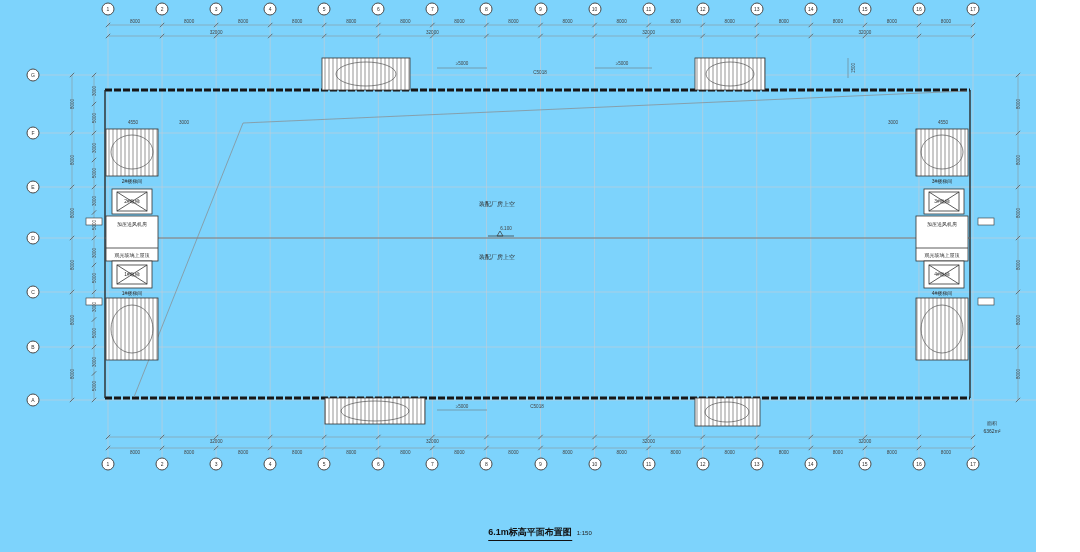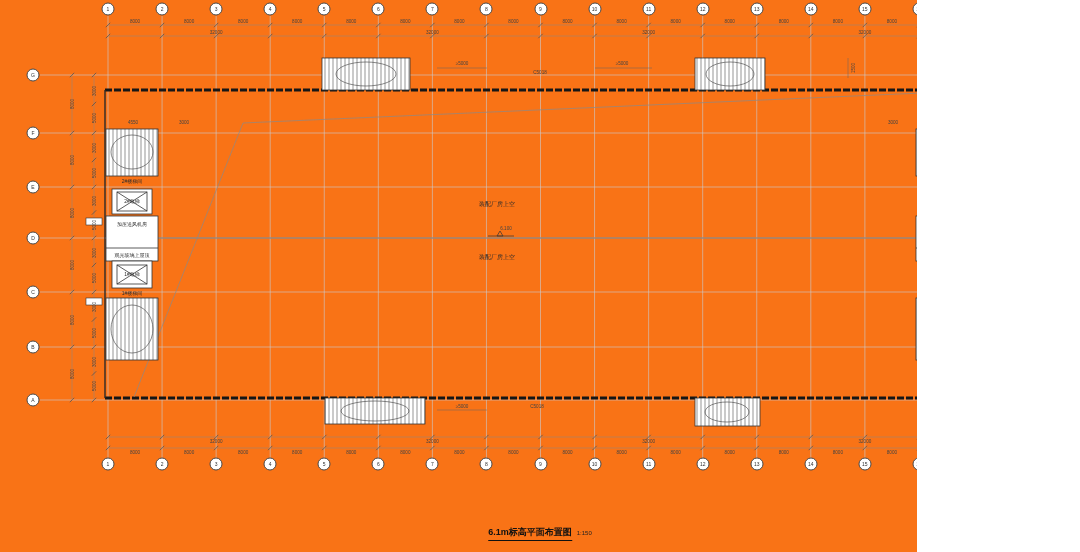--- a/index.html
+++ b/index.html
@@ -1,17 +1,17 @@
 <!DOCTYPE html>
 <html><head>
 <meta charset="utf-8">
 <style>
   html,body{margin:0;padding:0;background:#fff;}
-  #sheet{position:relative;width:900px;height:552px;background:#f97316;overflow:hidden;
-         font-family:"Liberation Sans",sans-serif;padding-left:17px;}
+  #sheet{position:relative;width:1036px;height:552px;background:#7dd3fc;overflow:hidden;
+         font-family:"Liberation Sans",sans-serif;}
   #lines,#gen{position:absolute;left:0;top:0;width:1080px;height:552px;}
   #overlay{position:absolute;left:0;top:0;width:1080px;height:552px;pointer-events:none;}
   .bubble{position:absolute;width:11px;height:11px;border:0.8px solid #4a4a4a;border-radius:50%;
           font-size:5px;line-height:11px;text-align:center;color:#333;background:#fff;
           transform:translate(-50%,-50%);}
   .dim{position:absolute;font-size:4.6px;color:#444;white-space:nowrap;
        transform:translate(-50%,-50%);}
   .dim.rot{transform:translate(-50%,-50%) rotate(-90deg);}
   .lbl{position:absolute;font-size:5px;color:#2c2c2c;white-space:nowrap;
        transform:translate(-50%,-50%);}

